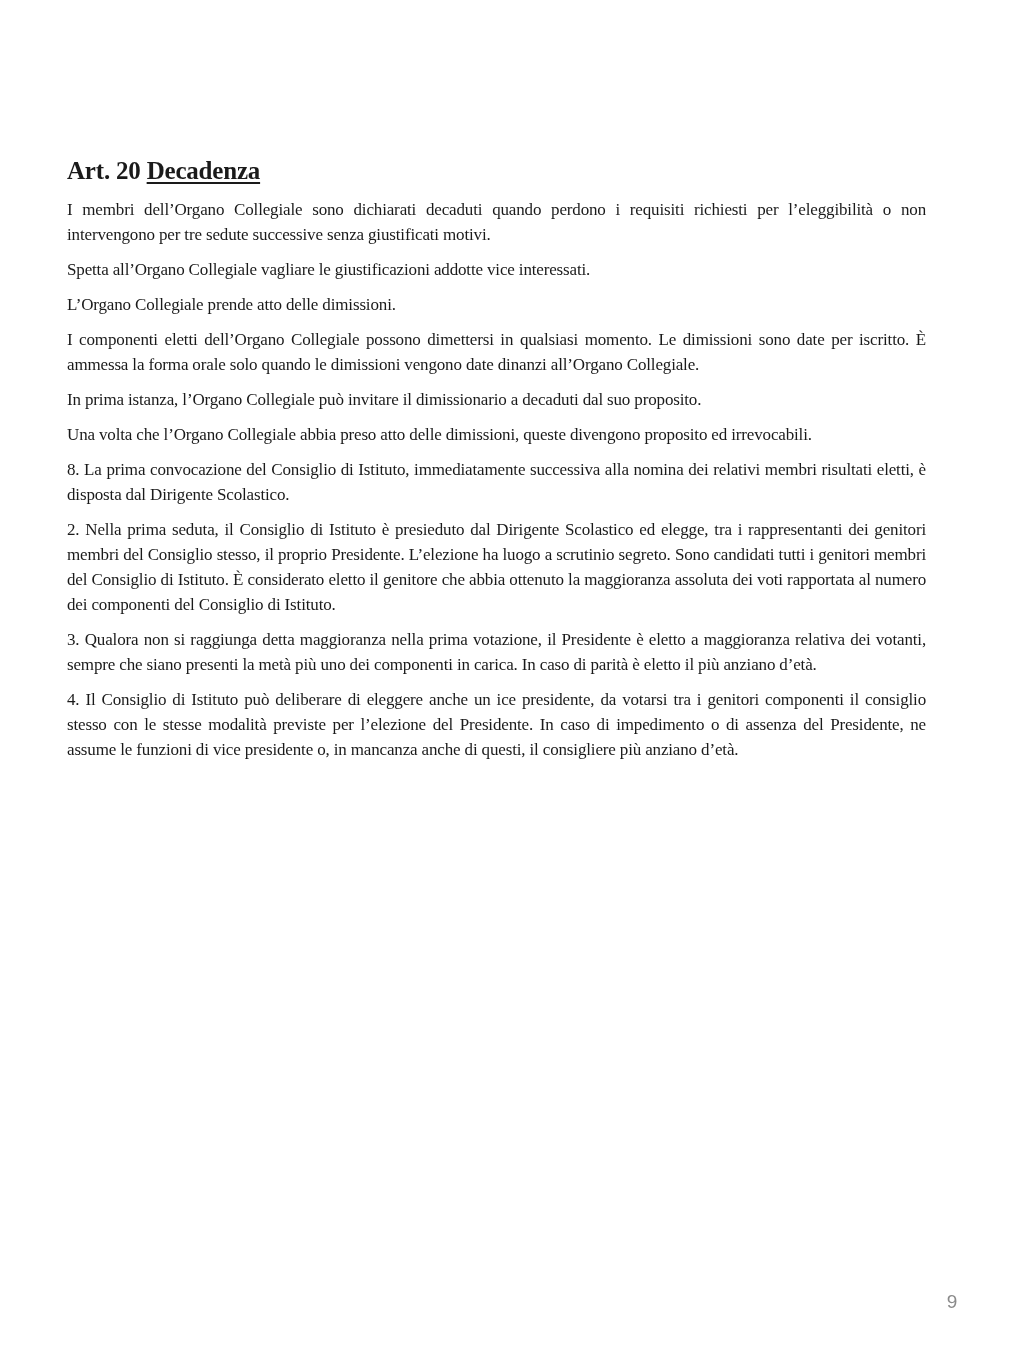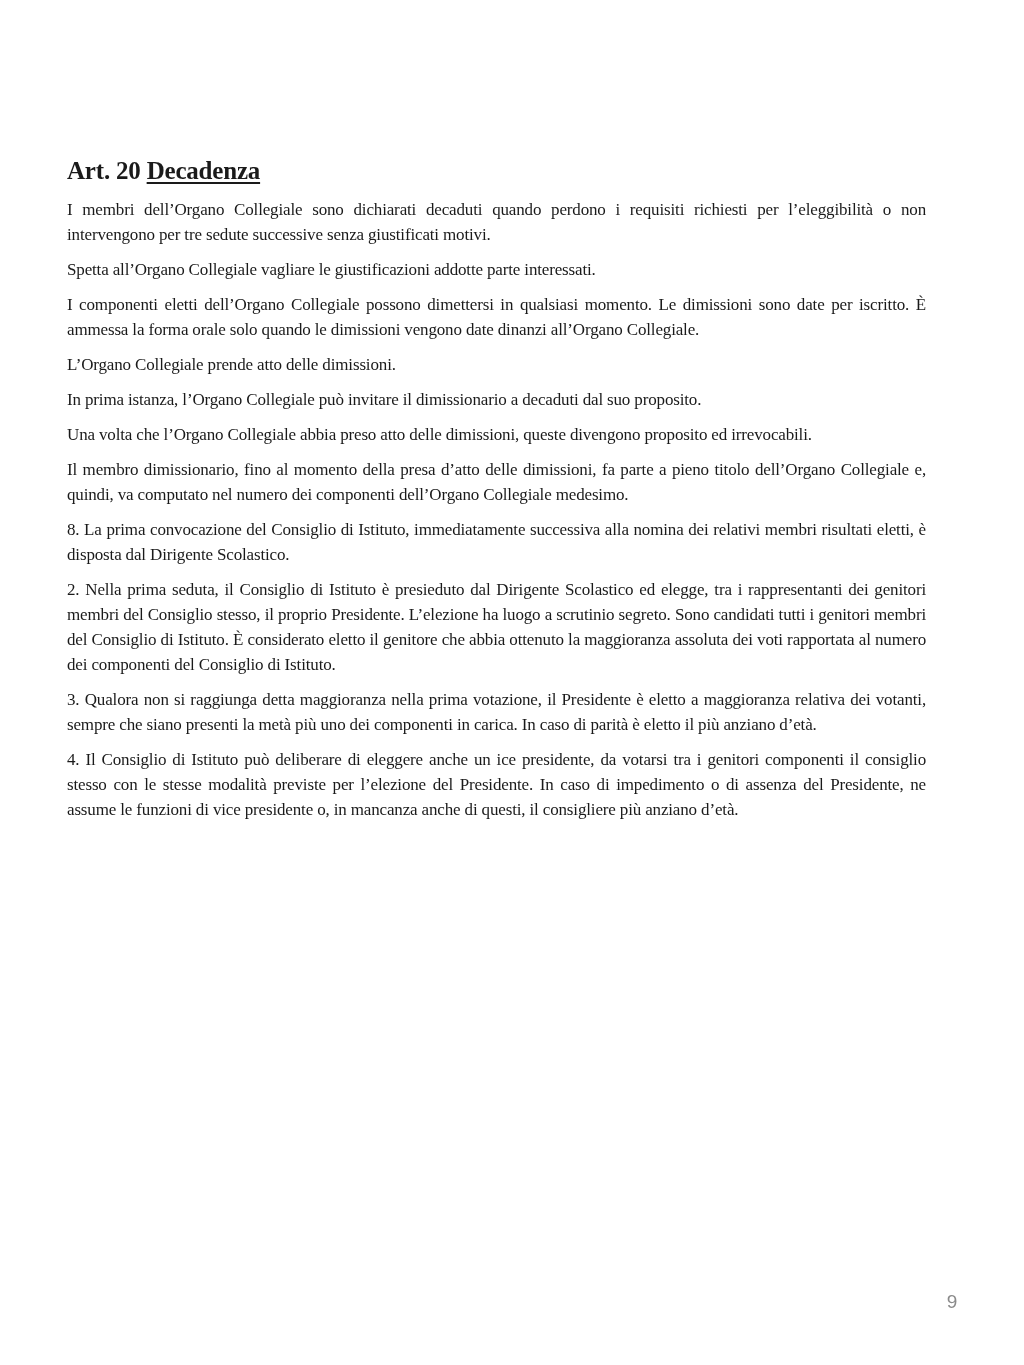--- a/index.html
+++ b/index.html
@@ -56,29 +56,28 @@
 <body>
 
 <div class="page">
 
   <div class="section">
     <div class="heading">
       <span>Art. 20</span>
       <span class="title">Decadenza</span>
     </div>
     <p class="para">I membri dell’Organo Collegiale sono dichiarati decaduti quando perdono i requisiti richiesti per l’eleggibilità o non intervengono per tre sedute successive senza giustificati motivi.</p>
-    <p class="para">Spetta all’Organo Collegiale vagliare le giustificazioni addotte parte interessati.</p>
+    <p class="para">Spetta all’Organo Collegiale vagliare le giustificazioni addotte vice interessati.</p>
   </div>
 
   <div class="section">
+    <p class="para">L’Organo Collegiale prende atto delle dimissioni.</p>
     <p class="para">I componenti eletti dell’Organo Collegiale possono dimettersi in qualsiasi momento. Le dimissioni sono date per iscritto. È ammessa la forma orale solo quando le dimissioni vengono date dinanzi all’Organo Collegiale.</p>
-    <p class="para">L’Organo Collegiale prende atto delle dimissioni.</p>
     <p class="para">In prima istanza, l’Organo Collegiale può invitare il dimissionario a decaduti dal suo proposito.</p>
     <p class="para">Una volta che l’Organo Collegiale abbia preso atto delle dimissioni, queste divengono proposito ed irrevocabili.</p>
-    <p class="para">Il membro dimissionario, fino al momento della presa d’atto delle dimissioni, fa parte a pieno titolo dell’Organo Collegiale e, quindi, va computato nel numero dei componenti dell’Organo Collegiale medesimo.</p>
   </div>
 
   <div class="section">
     <p class="para">8. La prima convocazione del Consiglio di Istituto, immediatamente successiva alla nomina dei relativi membri risultati eletti, è disposta dal Dirigente Scolastico.</p>
     <p class="para">2. Nella prima seduta, il Consiglio di Istituto è presieduto dal Dirigente Scolastico ed elegge, tra i rappresentanti dei genitori membri del Consiglio stesso, il proprio Presidente. L’elezione ha luogo a scrutinio segreto. Sono candidati tutti i genitori membri del Consiglio di Istituto. È considerato eletto il genitore che abbia ottenuto la maggioranza assoluta dei voti rapportata al numero dei componenti del Consiglio di Istituto.</p>
     <p class="para">3. Qualora non si raggiunga detta maggioranza nella prima votazione, il Presidente è eletto a maggioranza relativa dei votanti, sempre che siano presenti la metà più uno dei componenti in carica. In caso di parità è eletto il più anziano d’età.</p>
     <p class="para">4. Il Consiglio di Istituto può deliberare di eleggere anche un ice presidente, da votarsi tra i genitori componenti il consiglio stesso con le stesse modalità previste per l’elezione del Presidente. In caso di impedimento o di assenza del Presidente, ne assume le funzioni di vice presidente o, in mancanza anche di questi, il consigliere più anziano d’età.</p>
   </div>
 
 </div>

